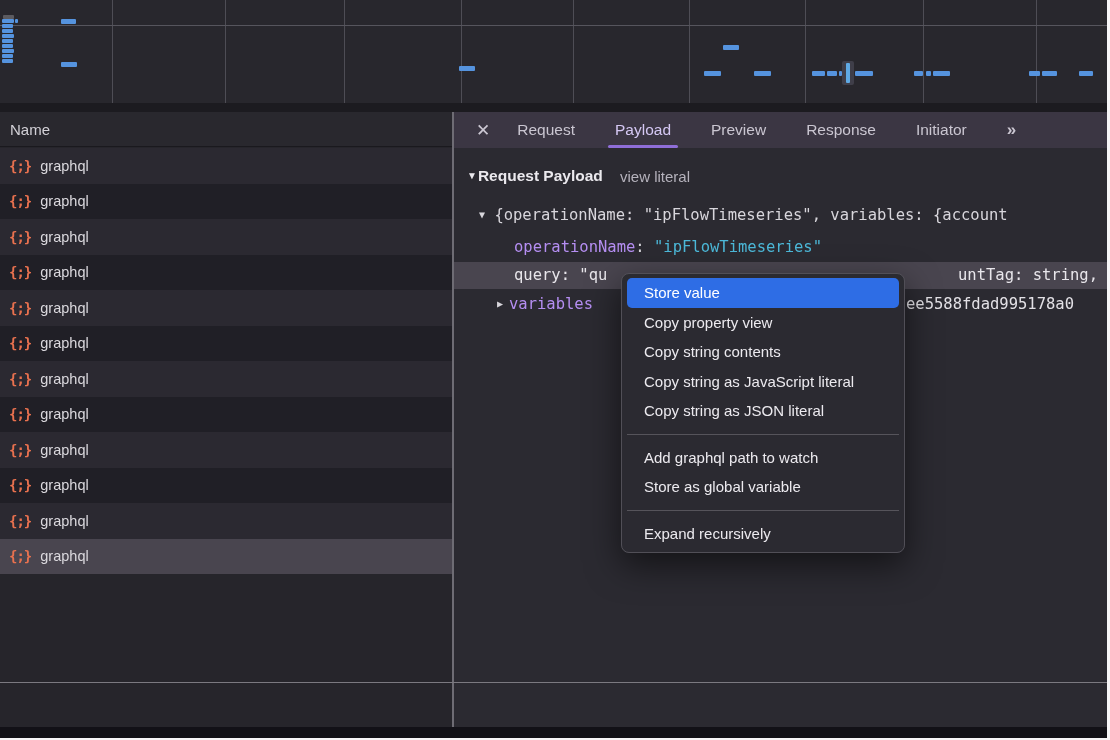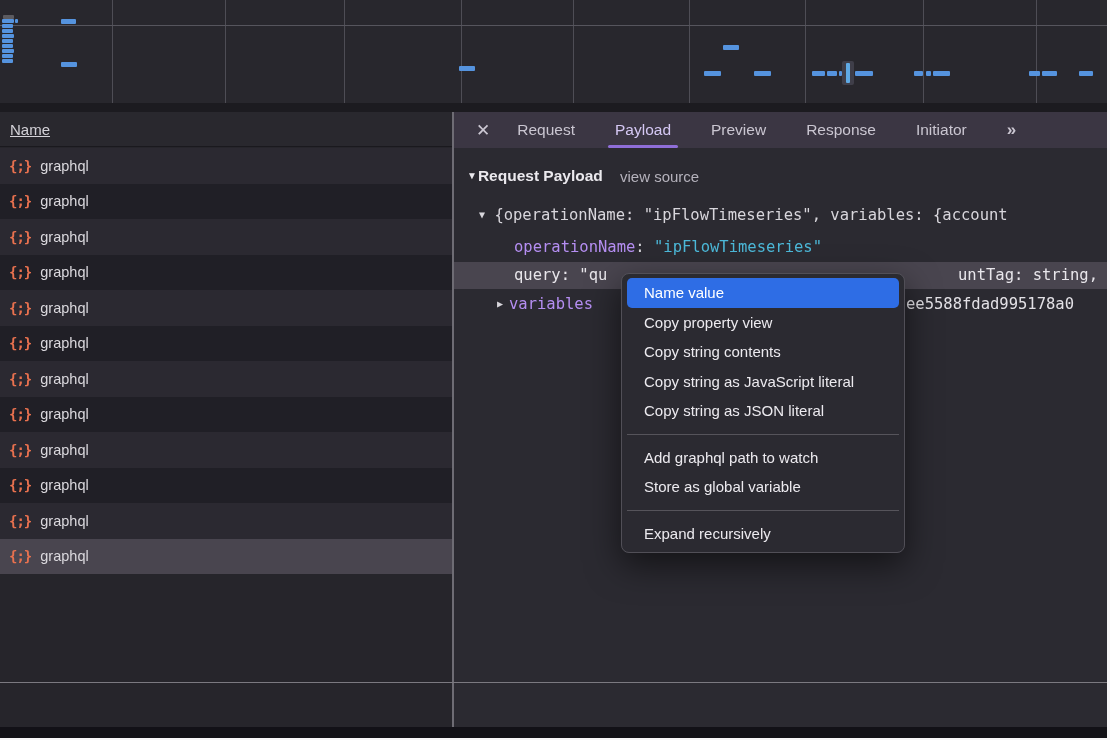--- a/index.html
+++ b/index.html
@@ -14,21 +14,21 @@
   .tbar { position:absolute; border-radius:1px; }
   .tbar.blue { background:#5593de; }
   .tbar.gray { background:#5c5b60; }
   .tbar.box  { background:#3f3e49; border-radius:2px; }
   .tbar.tick { background:#5fa9e4; }
   .ov-band { position:absolute; left:0; top:103px; width:100%; height:9px; background:#1c1b20; }
 
   
   .left-panel { position:absolute; left:0; top:112px; width:452px; height:615px; background:#26252b; }
   .col-header { position:absolute; left:0; top:0; width:100%; height:35px; background:#29282e;
-                border-bottom:1px solid #1a191e; color:#d3d1d7; font-size:15px; display:flex; align-items:center; padding-left:10px;text-decoration:underline; }
+                border-bottom:1px solid #1a191e; color:#d3d1d7; font-size:15px; display:flex; align-items:center; padding-left:10px; }
   .rows { position:absolute; left:0; top:36px; width:100%; }
   .nrow { height:35.5px; display:flex; align-items:center; padding-left:9px; }
   .nrow.r-light { background:#2b2931; }
   .nrow.r-dark  { background:#201f26; }
   .nrow.r-selected { background:#49454f; }
   .ficon { color:#e8714f; font-family:"DejaVu Sans Mono", monospace; font-weight:bold; font-size:14px; letter-spacing:-1px; margin-right:9px; }
   .rname { color:#dbd9de; font-size:14.5px; }
   .v-divider { position:absolute; left:452px; top:112px; width:2px; height:615px; background:#6e6c74; }
 
   
@@ -186,35 +186,35 @@
         <span class="tab">Request</span>
         <span class="tab selected">Payload</span>
         <span class="tab">Preview</span>
         <span class="tab">Response</span>
         <span class="tab">Initiator</span>
         <span class="overflow-tabs">»</span>
       </div>
     </div>
 
     <div class="section-hdr"><span class="tri">▼</span><span>Request Payload</span></div>
-    <div class="view-source">view source</div>
+    <div class="view-source">view literal</div>
 
     <div class="tree-line1 mono"><span class="tri">▼</span><span> </span><span>{operationName: "ipFlowTimeseries", variables: {account</span></div>
 
     <div class="op-row mono"><span class="k-purple">operationName</span><span class="t-plain">: </span><span class="v-cyan">"ipFlowTimeseries"</span></div>
 
     <div class="query-row-hl"></div>
     <div class="query-left mono">query: "qu</div>
     <div class="query-right mono">untTag: string, $f</div>
 
     <div class="vars-row mono"><span class="tri">▶</span><span class="k-purple">variables</span></div>
     <div class="vars-right mono">ee5588fdad995178a0</div>
 
     <div class="ctx-menu">
-      <div class="ctx-item highlighted">Name value</div>
+      <div class="ctx-item highlighted">Store value</div>
       <div class="ctx-item">Copy property view</div>
       <div class="ctx-item">Copy string contents</div>
       <div class="ctx-item">Copy string as JavaScript literal</div>
       <div class="ctx-item">Copy string as JSON literal</div>
       <div class="ctx-sep"></div>
       <div class="ctx-item">Add graphql path to watch</div>
       <div class="ctx-item">Store as global variable</div>
       <div class="ctx-sep"></div>
       <div class="ctx-item">Expand recursively</div>
     </div>

